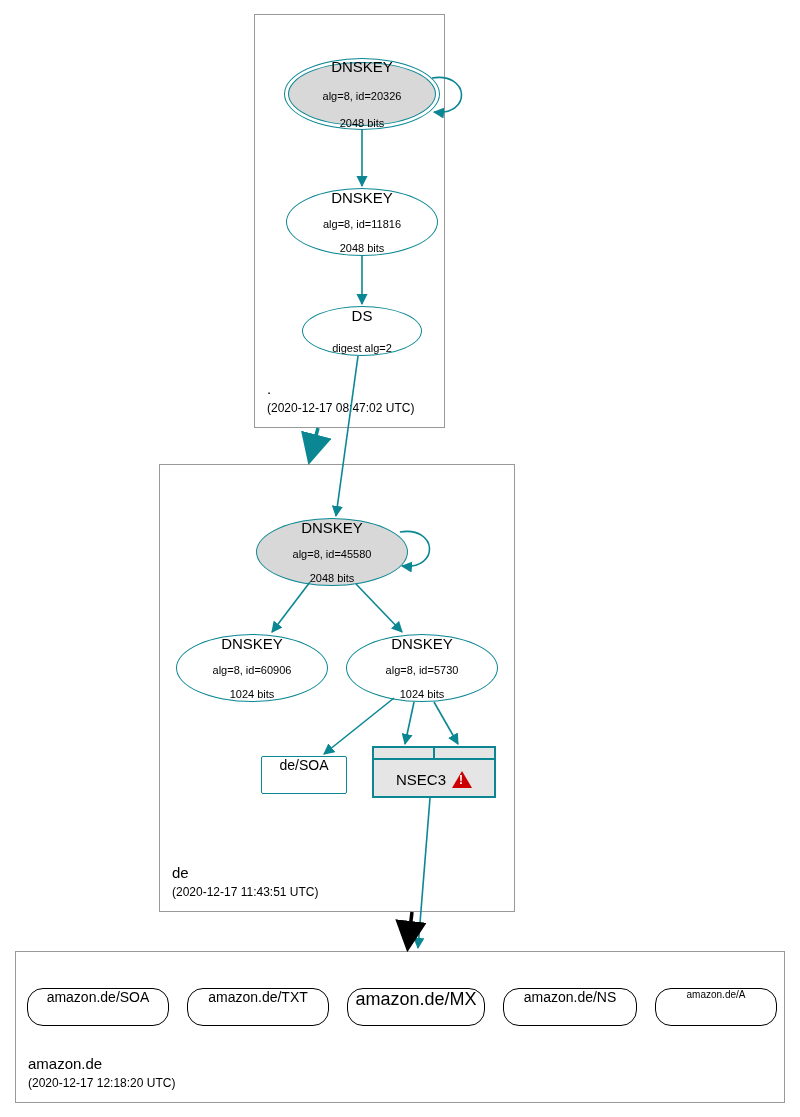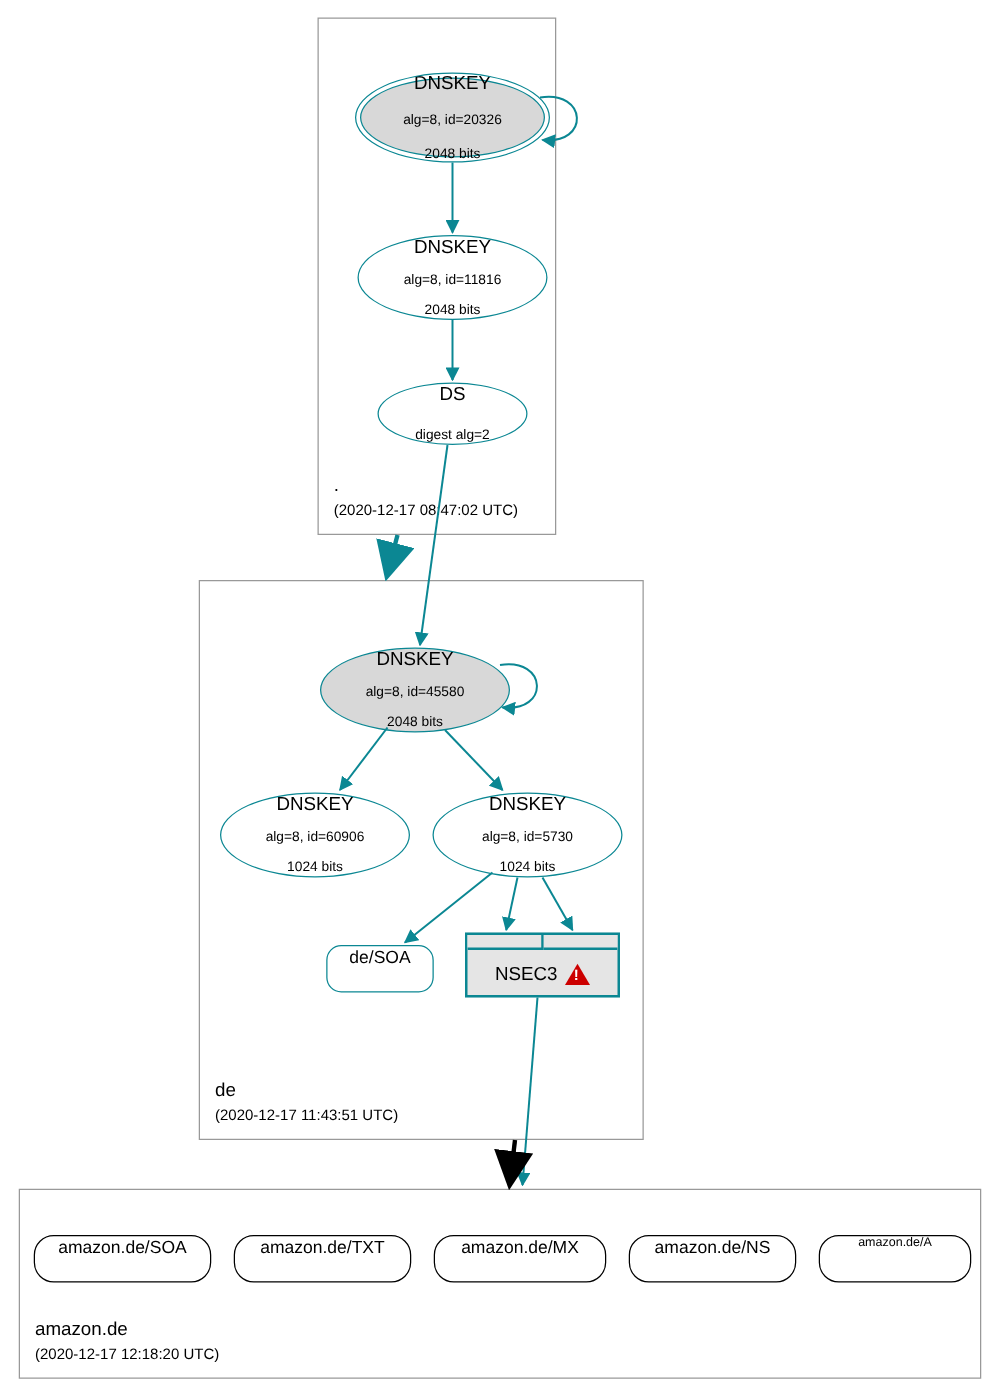--- a/index.html
+++ b/index.html
@@ -61,21 +61,21 @@
   }
   .double-ring::after {
     top: 4px; left: 4px; right: 4px; bottom: 4px;
     background: #d8d8d8;
     z-index: -1;
   }
   .node .title { font-size: 15px; line-height: 1.15; }
   .node .sub { font-size: 11px; line-height: 1.15; }
   .roundrect {
     border: 1.5px solid #0b8793;
-    border-radius: 12px;
+    border-radius: 2px;
     background: #fff;
   }
   .roundrect-black {
     border: 1.5px solid #000;
     border-radius: 16px;
     background: #fff;
     margin-top: 12px;
   }
   .nsec3-box {
     border: 2.5px solid #0b8793;
@@ -195,21 +195,21 @@
   <span class="zone-ts" style="bottom:12px;">(2020-12-17 12:18:20 UTC)</span>
 </div>
 
 <div class="node roundrect-black" style="left:27px; top:976px; width:142px; height:38px;">
   <span class="title" style="font-size:14px;">amazon.de/SOA</span>
 </div>
 <div class="node roundrect-black" style="left:187px; top:976px; width:142px; height:38px;">
   <span class="title" style="font-size:14px;">amazon.de/TXT</span>
 </div>
 <div class="node roundrect-black" style="left:347px; top:976px; width:138px; height:38px;">
-  <span class="title" style="font-size:14px;">amazon.de/MX</span>
+  <span class="title" style="font-size:18px;">amazon.de/MX</span>
 </div>
 <div class="node roundrect-black" style="left:503px; top:976px; width:134px; height:38px;">
   <span class="title" style="font-size:14px;">amazon.de/NS</span>
 </div>
 <div class="node roundrect-black" style="left:655px; top:976px; width:122px; height:38px;">
   <span class="title" style="font-size:10px;">amazon.de/A</span>
 </div>
 
 <svg class="edges" viewBox="0 0 800 1117">
   <defs>

